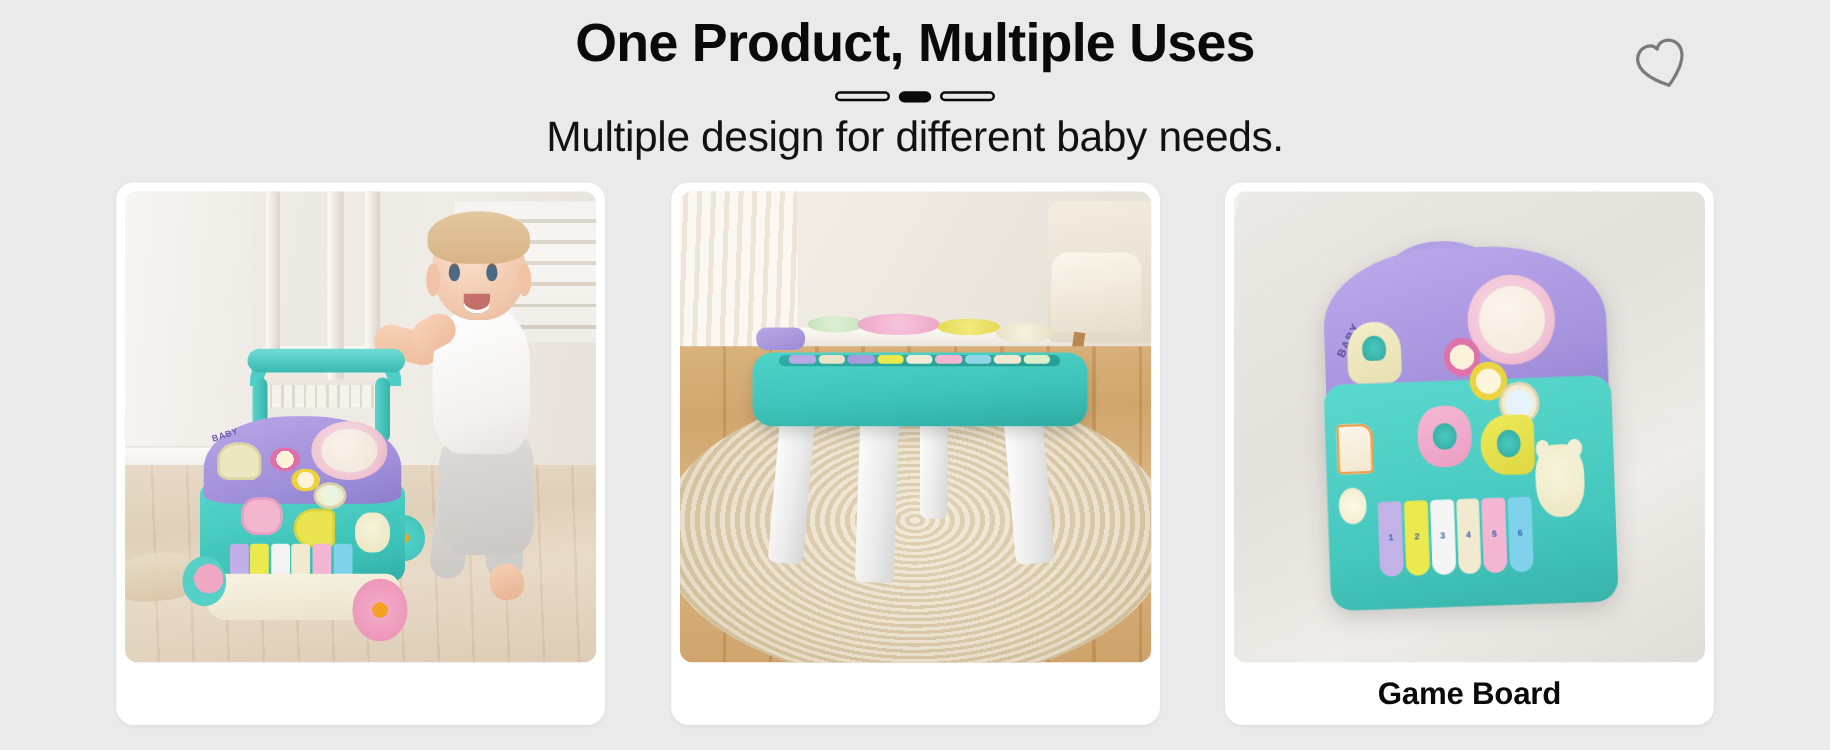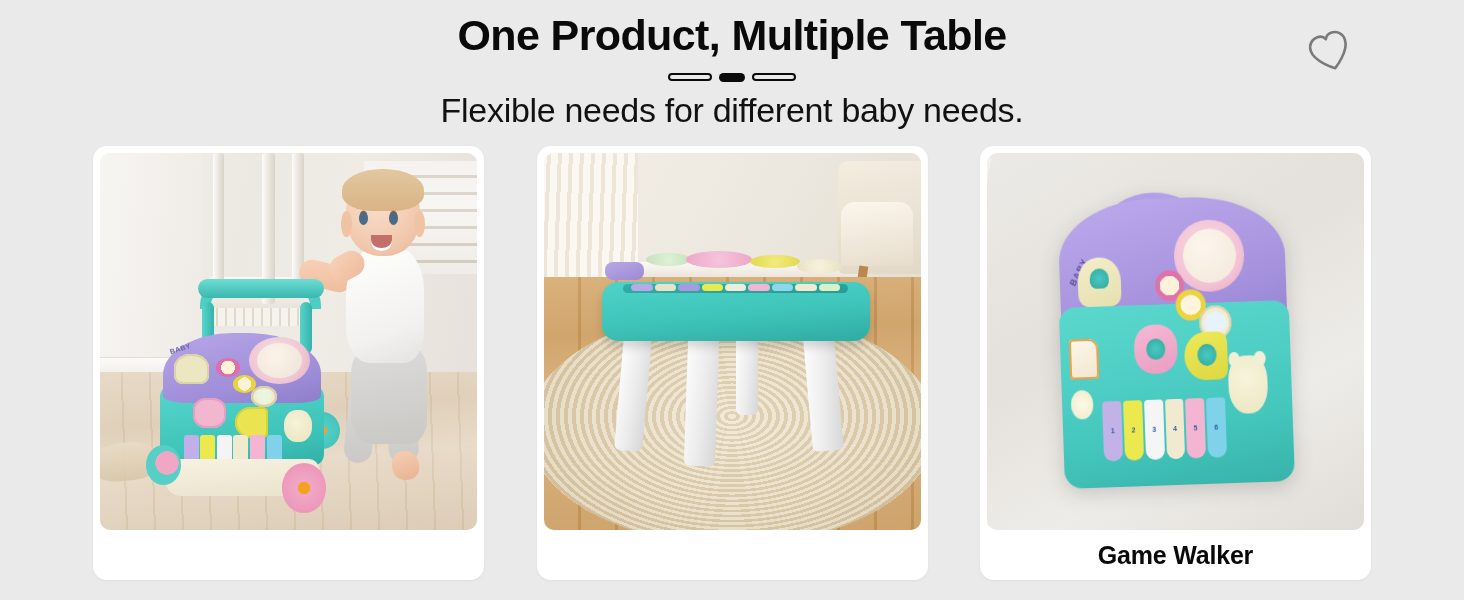--- a/index.html
+++ b/index.html
@@ -544,29 +544,29 @@
     font-size:7px; font-weight:700; color:#2b5fa8;
     font-family: "Liberation Sans", sans-serif;
   }
 </style>
 </head>
 <body>
 
 <div class="banner">
 
   <div class="header">
-    <h1 class="page-title">One Product, Multiple Table</h1>
+    <h1 class="page-title">One Product, Multiple Uses</h1>
 
     <div class="divider">
       <span class="pill-hollow"></span>
       <span class="pill-solid"></span>
       <span class="pill-hollow"></span>
     </div>
 
-    <p class="page-subtitle">Flexible needs for different baby needs.</p>
+    <p class="page-subtitle">Multiple design for different baby needs.</p>
   </div>
 
   <svg class="corner-heart" viewBox="0 0 52 52">
     <g transform="rotate(-18 26 26)">
       <path d="M26 43
                C 26 43, 8 31, 8 19
                C 8 12.5, 13 8, 18.5 8
                C 22.3 8, 25 10.2, 26 12.6
                C 27 10.2, 29.7 8, 33.5 8
                C 39 8, 44 12.5, 44 19
@@ -719,17 +719,17 @@
               <div class="key" style="background:#f3b5d2">
                   <span class="num">5</span>
                 </div>
               <div class="key" style="background:#7fd2ea">
                   <span class="num">6</span>
                 </div>
             </div>
           </div>
         </div>
       </div>
-      <div class="card-label">Game Walker</div>
+      <div class="card-label">Game Board</div>
     </div>
 
   </div>
 </div>
 
 </body></html>

